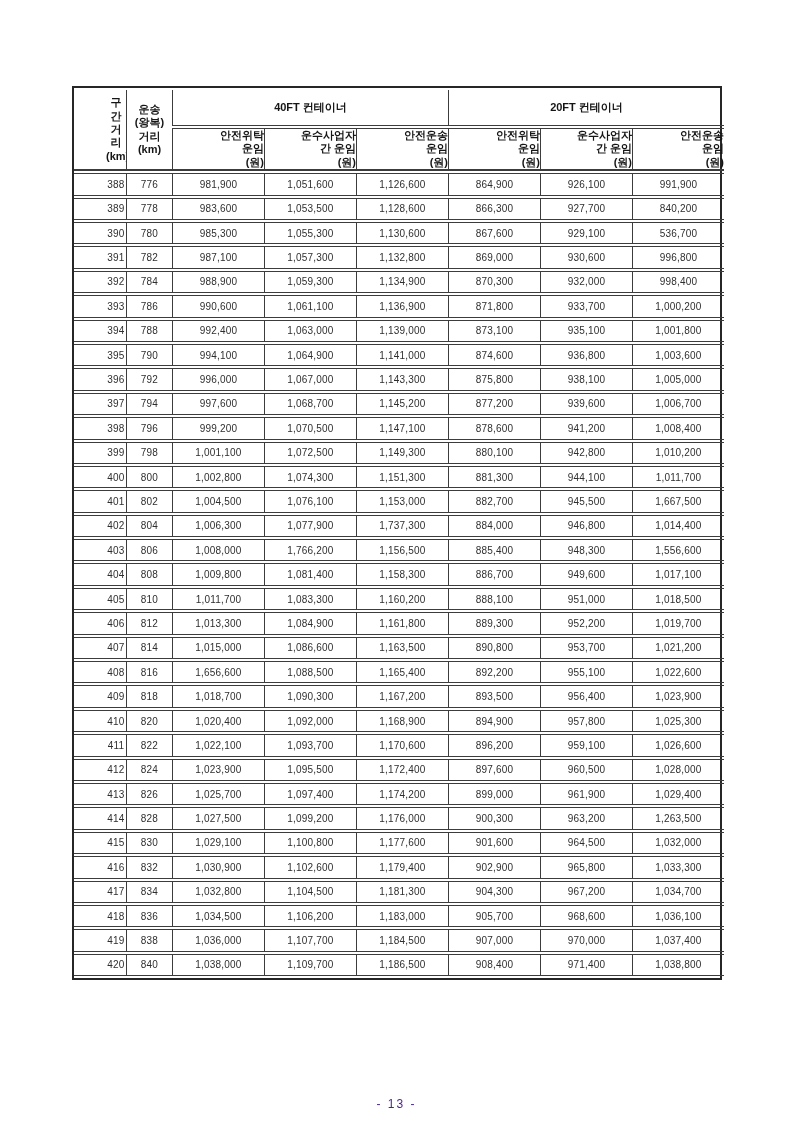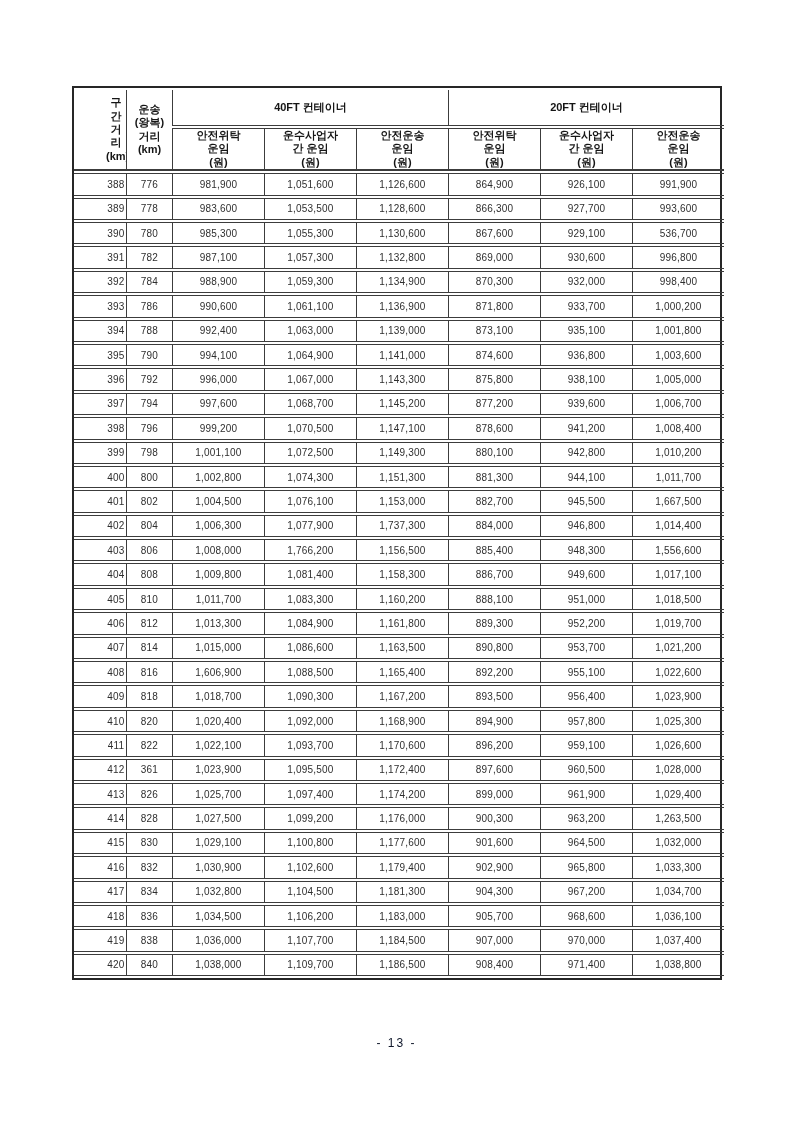--- a/index.html
+++ b/index.html
@@ -37,36 +37,36 @@
   .no-bl { border-left-width: 0; padding-left: 32px; }
   .no-bt { border-top-width: 0; }
   th {
     font-weight: bold;
     font-size: 11px;
     line-height: 1.22;
     color: #151515;
     white-space: pre-line;
   }
   th.group { height: 36px; }
-  th.sub { height: 36px; border-bottom-width: 2px; }
+  th.sub { height: 36px; border-bottom-width: 2px; text-align: right; }
   th.span2 { border-bottom-width: 2px; }
   td {
     height: 22.4px;
     font-size: 10px;
     color: #2e2e2e;
     letter-spacing: 0.2px;
   }
   .footer {
     position: absolute;
     left: 0;
-    top: 1036px;
+    top: 1097px;
     width: 100%;
     text-align: center;
     font-size: 12px;
-    color: #0f172a;
+    color: #4c1d95;
     letter-spacing: 2px;
   }
 </style>
 </head>
 <body>
 
 <div class="page">
 
   <div class="table-wrap">
     <table class="rate-table">
@@ -125,21 +125,21 @@
     <td>991,900</td>
   </tr>
           <tr>
     <td class="no-bl">389</td>
     <td>778</td>
     <td>983,600</td>
     <td>1,053,500</td>
     <td>1,128,600</td>
     <td>866,300</td>
     <td>927,700</td>
-    <td>993,600</td>
+    <td>840,200</td>
   </tr>
           <tr>
     <td class="no-bl">390</td>
     <td>780</td>
     <td>985,300</td>
     <td>1,055,300</td>
     <td>1,130,600</td>
     <td>867,600</td>
     <td>929,100</td>
     <td>536,700</td>
@@ -310,21 +310,21 @@
     <td>1,015,000</td>
     <td>1,086,600</td>
     <td>1,163,500</td>
     <td>890,800</td>
     <td>953,700</td>
     <td>1,021,200</td>
   </tr>
           <tr>
     <td class="no-bl">408</td>
     <td>816</td>
-    <td>1,606,900</td>
+    <td>1,656,600</td>
     <td>1,088,500</td>
     <td>1,165,400</td>
     <td>892,200</td>
     <td>955,100</td>
     <td>1,022,600</td>
   </tr>
           <tr>
     <td class="no-bl">409</td>
     <td>818</td>
     <td>1,018,700</td>
@@ -349,21 +349,21 @@
     <td>822</td>
     <td>1,022,100</td>
     <td>1,093,700</td>
     <td>1,170,600</td>
     <td>896,200</td>
     <td>959,100</td>
     <td>1,026,600</td>
   </tr>
           <tr>
     <td class="no-bl">412</td>
-    <td>361</td>
+    <td>824</td>
     <td>1,023,900</td>
     <td>1,095,500</td>
     <td>1,172,400</td>
     <td>897,600</td>
     <td>960,500</td>
     <td>1,028,000</td>
   </tr>
           <tr>
     <td class="no-bl">413</td>
     <td>826</td>

